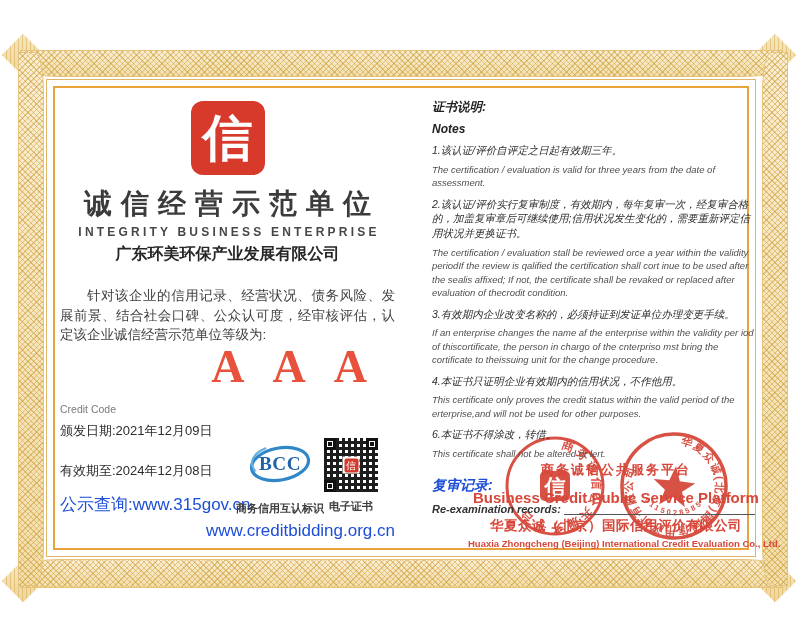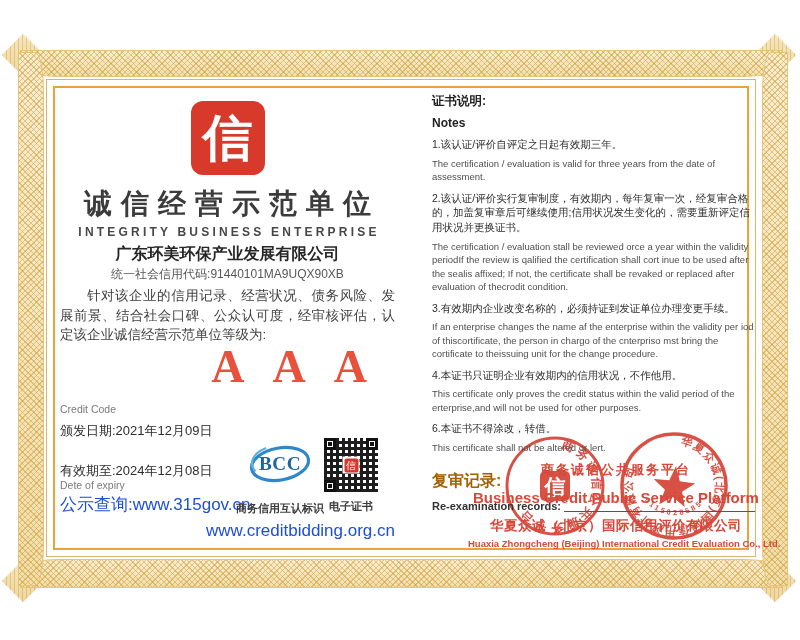--- a/index.html
+++ b/index.html
@@ -60,26 +60,26 @@
         repeating-linear-gradient(90deg,#1d1d1d 0 3px,rgba(0,0,0,0) 3px 6px);}
   .fp{position:absolute;width:12px;height:12px;background:#fff;border:3px solid #111;box-sizing:border-box;}
   .fp::after{content:"";position:absolute;inset:1px;background:#111;}
   .fp.a{left:0;top:0;} .fp.b{right:0;top:0;} .fp.c{left:0;bottom:0;}
   .qr-seal{position:absolute;left:50%;top:50%;transform:translate(-50%,-50%);width:17px;height:17px;
            background:#fff;display:flex;align-items:center;justify-content:center;}
   .qr-seal span{display:block;width:14px;height:14px;background:#d6392b;color:#fff;font-size:10px;
                 line-height:14px;text-align:center;border-radius:2px;}
 
   
-  .notes{position:absolute;left:432px;top:93px;width:323px;z-index:4;}
+  .notes{position:absolute;left:432px;top:99px;width:323px;z-index:4;font-style:italic;}
   .n-h1{font-size:12.5px;font-weight:700;color:#1f1f1f;}
   .n-h2{font-size:12px;font-weight:700;color:#222;margin-top:6px;}
   .n-zh{font-size:10.5px;color:#2e2e2e;margin-top:7px;line-height:1.4;}
   .n-en{font-size:9.5px;color:#4f4f4f;margin-top:5px;line-height:1.42;}
-  .review-zh{font-size:16px;font-weight:700;color:#a16207;margin-top:16px;}
+  .review-zh{font-size:14px;font-weight:700;color:#1d4ed8;margin-top:16px;}
   .review-line{display:flex;align-items:flex-end;margin-top:8px;font-size:11px;font-weight:700;color:#333;}
   .review-rule{flex:1;border-bottom:1px solid #555;height:11px;margin-left:3px;}
 
   
   .issuer{position:absolute;left:468px;top:461px;width:296px;z-index:5;text-align:center;color:#d7483a;}
   .iss1{font-size:13px;font-weight:700;letter-spacing:2px;}
   .iss1en{font-size:15px;font-weight:600;margin-top:10px;}
   .iss2{font-size:13.5px;font-weight:700;margin-top:11px;letter-spacing:.5px;white-space:nowrap;}
   .iss2en{font-size:9.5px;font-weight:600;margin-top:3px;white-space:nowrap;}
   .seal{position:absolute;z-index:3;opacity:.95;}
@@ -102,28 +102,26 @@
   <div class="frame1"></div>
   <div class="frame2"></div>
 
   <div class="left-col">
     <div class="abs logo-row">
       <span class="logo">信</span>
     </div>
     <div class="abs title">诚信经营示范单位</div>
     <div class="abs company">广东环美环保产业发展有限公司</div>
     <div class="abs title-en">INTEGRITY BUSINESS ENTERPRISE</div>
-    <div class="abs uscc">统一社会信用代码:91440101MA9UQX90XB</div>
     <div class="abs statement">针对该企业的信用记录、经营状况、债务风险、发展前景、结合社会口碑、公众认可度，经审核评估，认定该企业诚信经营示范单位等级为:</div>
     <div class="abs grade">AAA</div>
 
     <div class="abs meta-en m1e">Credit Code</div>
     <div class="abs meta-zh m2">颁发日期:2021年12月09日</div>
     <div class="abs meta-zh m3">有效期至:2024年12月08日</div>
-    <div class="abs meta-en m3e">Dete of expiry</div>
 
     <div class="abs urls">
       <div>公示查询:www.315gov.cn</div>
       <div class="url2">www.creditbidding.org.cn</div>
     </div>
   </div>
 
   <div class="badges">
     <div class="badge">
       <svg width="64" height="52" viewBox="0 0 120 96">

